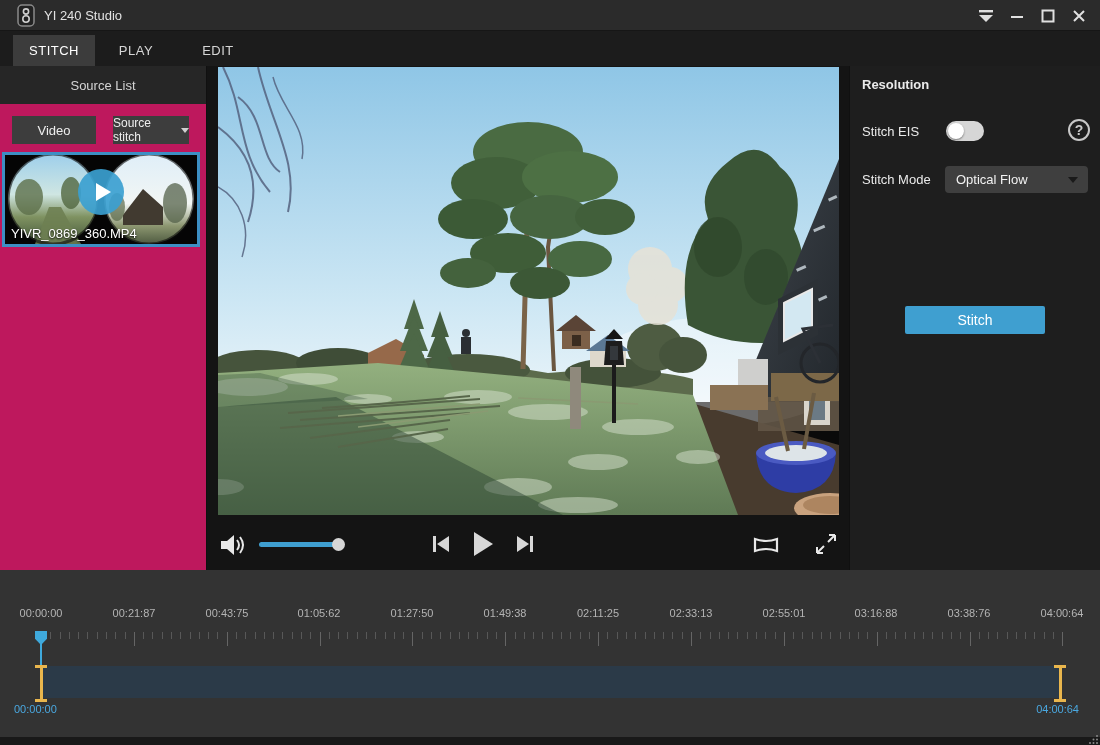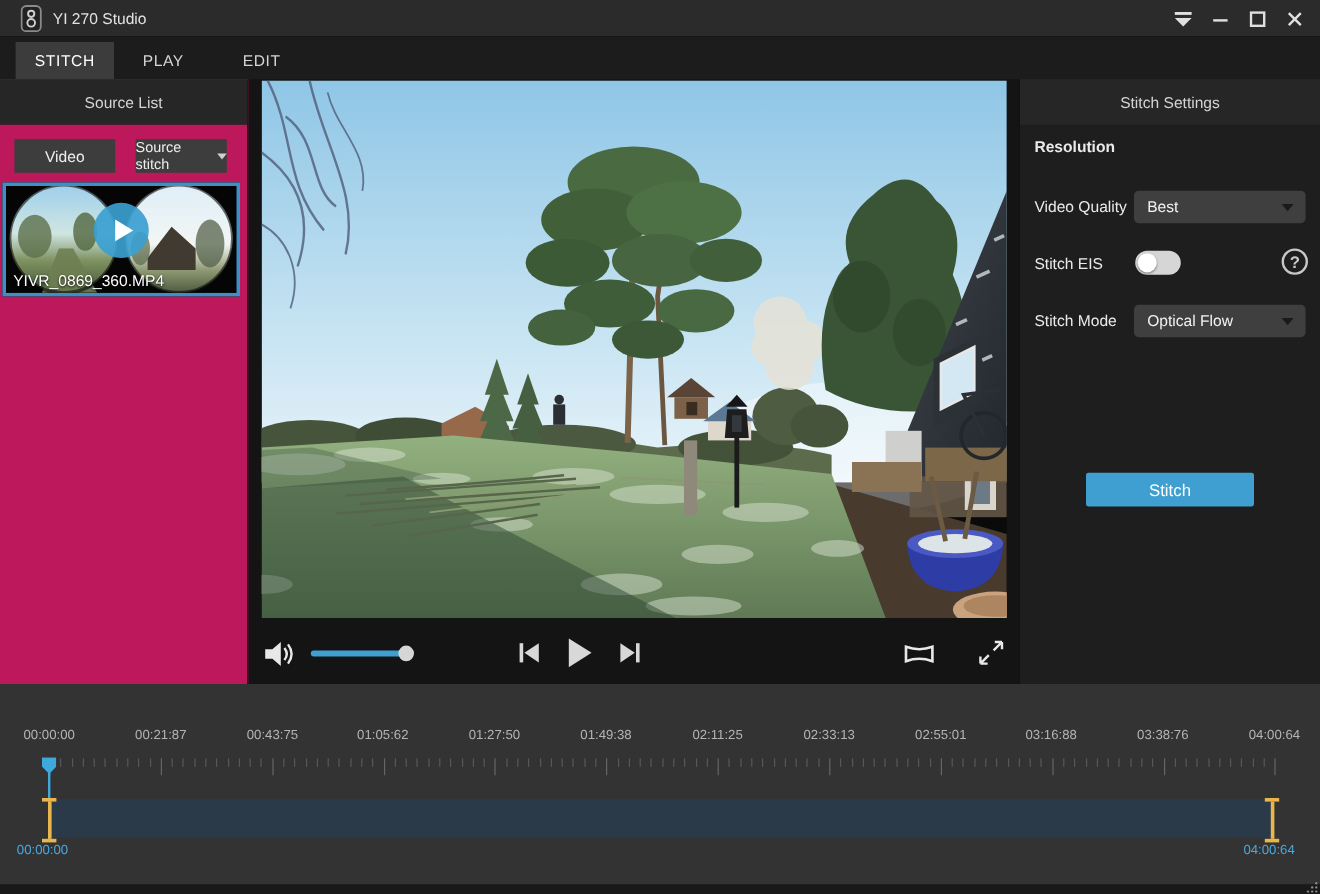--- a/index.html
+++ b/index.html
@@ -82,21 +82,21 @@
 <body>
 
 <div class="window">
 
   <div class="titlebar">
     <svg class="app-icon" viewBox="0 0 18 23">
       <rect x="1" y="1" width="16" height="21" rx="4" fill="#222" stroke="#8a8a8a" stroke-width="1.5"></rect>
       <circle cx="9" cy="7.5" r="2.6" fill="none" stroke="#cfcfcf" stroke-width="1.6"></circle>
       <circle cx="9" cy="15" r="3.2" fill="none" stroke="#cfcfcf" stroke-width="1.6"></circle>
     </svg>
-    <span class="title-text">YI 270 Studio</span>
+    <span class="title-text">YI 240 Studio</span>
     <div class="win-controls">
       <div class="win-btn">
         <svg width="16" height="14" viewBox="0 0 16 14">
             <rect x="1" y="1" width="14" height="2.4" fill="#e0e0e0"></rect>
             <polygon points="1,6 15,6 8,13" fill="#e0e0e0"></polygon>
           </svg>
       </div>
       <div class="win-btn">
         <svg width="14" height="14" viewBox="0 0 14 14">
             <rect x="1" y="7" width="12" height="2" fill="#e0e0e0"></rect>
@@ -349,33 +349,25 @@
           <path d="M3,4 Q14,8 25,4 L25,16 Q14,12 3,16 Z" fill="none" stroke="#e8e8e8" stroke-width="2.2"></path>
         </svg>
         <svg class="ctrl" style="left:608px; top:18px;" width="22" height="22" viewBox="0 0 22 22">
           <path d="M13,9 L20,2 M20,2 L14,2 M20,2 L20,8" stroke="#e8e8e8" stroke-width="2" fill="none"></path>
           <path d="M9,13 L2,20 M2,20 L8,20 M2,20 L2,14" stroke="#e8e8e8" stroke-width="2" fill="none"></path>
         </svg>
       </div>
     </div>
 
     <div class="rightpanel">
-      <div class="panel-header">Stitch Settings</div>
 
       <div class="setting-row first">
         <span class="setting-label">Resolution</span>
       </div>
 
-      <div class="setting-row">
-        <span class="setting-label">Video Quality</span>
-        <div class="dropdown">
-          <span>Best</span>
-          <span class="caret-dark"></span>
-        </div>
-      </div>
 
       <div class="setting-row eis-row">
         <span class="setting-label">Stitch EIS</span>
         <div class="toggle">
           <div class="toggle-knob"></div>
         </div>
         <div class="help-circle">?</div>
       </div>
 
       <div class="setting-row">

